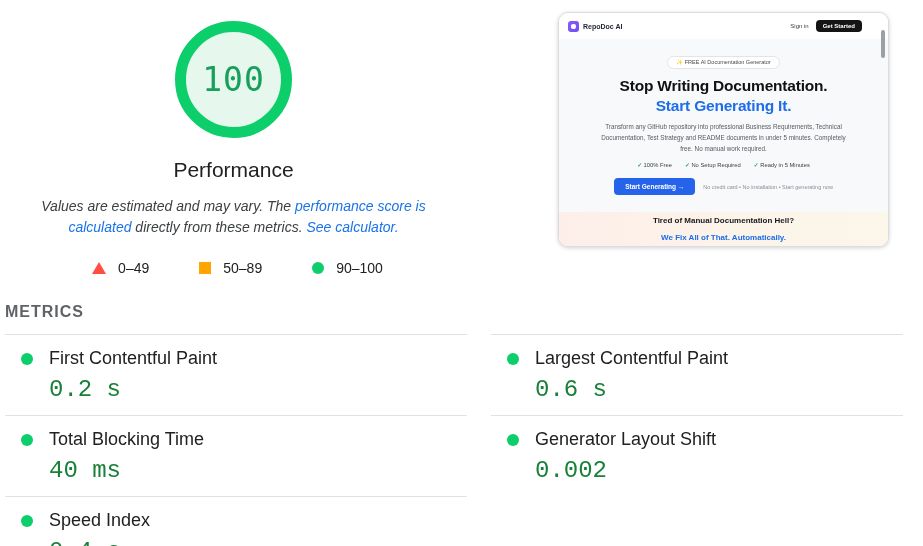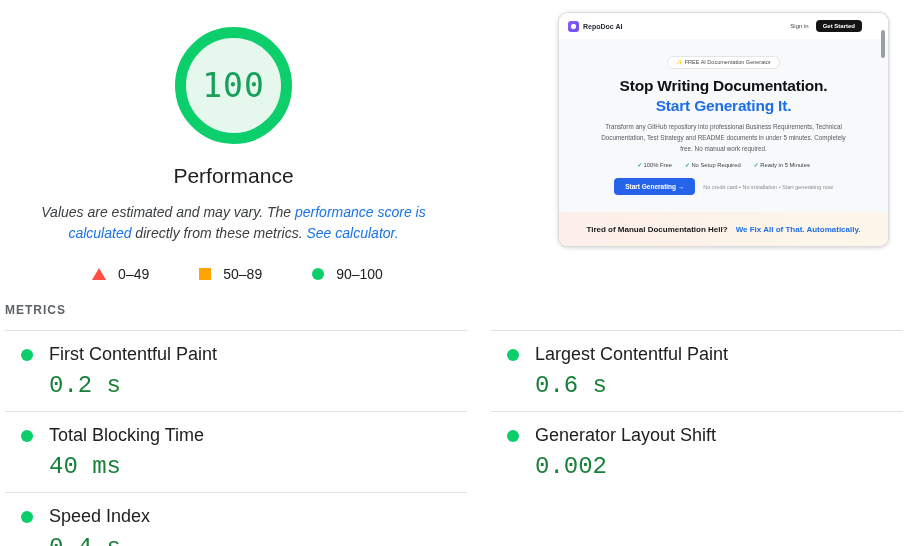--- a/index.html
+++ b/index.html
@@ -1,20 +1,20 @@
 <!DOCTYPE html>
 <html><head>
 <meta charset="utf-8">
 <style>
   * { margin:0; padding:0; box-sizing:border-box; }
   html,body { width:923px; height:546px; background:#ffffff; overflow:hidden;
               font-family:"Liberation Sans", sans-serif; }
 
   
-  .summary { position:absolute; left:0; top:10px; width:467px; text-align:center; }
+  .summary { position:absolute; left:0; top:4px; width:467px; text-align:center; }
 
   .gauge-wrap { margin-top:17px; display:flex; justify-content:center; }
   .gauge {
     width:117px; height:117px; border-radius:50%;
     border:11px solid #0cce6b; background:#e6f7ee;
     display:flex; align-items:center; justify-content:center;
     cursor:pointer;
   }
   .gauge-score {
     font-family:"DejaVu Sans Mono", monospace;
@@ -66,29 +66,29 @@
                    font-size:5.8px; color:#3a3f46; }
   .shot-feature::before { content:"✓ "; color:#1ea672; font-weight:bold; }
   .shot-cta-row { margin-top:10px; display:flex; justify-content:center;
                   align-items:center; gap:8px; }
   .shot-cta { background:#2563eb; color:#fff; font-size:6.5px; font-weight:bold;
               padding:5px 11px; border-radius:4px; }
   .shot-cta-note { font-size:5.5px; color:#8a8f98; }
   .shot-banner { position:absolute; left:0; right:0; bottom:0; height:34px;
                  background:linear-gradient(90deg,#fdeee9 0%,#fcf4e9 60%,#fcf7ea 100%);
                  display:flex; align-items:center; justify-content:center; gap:8px;
-                 font-size:8px; font-weight:bold; }
+                 font-size:8px; font-weight:bold;flex-direction:column; }
   .shot-banner-q { color:#17181c; }
   .shot-banner-a { color:#1d6ee8; }
   .shot-scrollbar { position:absolute; right:3px; top:17px; width:4px; height:28px;
                     background:#9aa0a6; border-radius:2px; }
 
   
   .metrics { position:absolute; left:5px; right:20px; top:303px; }
-  .metrics-heading { font-size:12px; font-weight:bold; color:#5f6368;
+  .metrics-heading { font-size:16px; font-weight:bold; color:#5f6368;
                      letter-spacing:1px; margin-bottom:13px; }
   .metrics-grid { display:grid; grid-template-columns:462px 412px;
                   column-gap:24px; }
   .metric-cell { border-top:1px solid #dfe1e5; padding:13px 0 12px; }
   .metric-cell.empty { border-top:none; }
   .metric-head { display:flex; align-items:center; gap:16px; }
   .metric-dot { width:12px; height:12px; border-radius:50%; background:#0cce6b;
                 margin-left:16px; flex:none; }
   .metric-label { font-size:18px; color:#212121; }
   .metric-value { margin:7px 0 0 44px; font-size:24px; color:#188038;font-family:Liberation Mono, monospace; }

